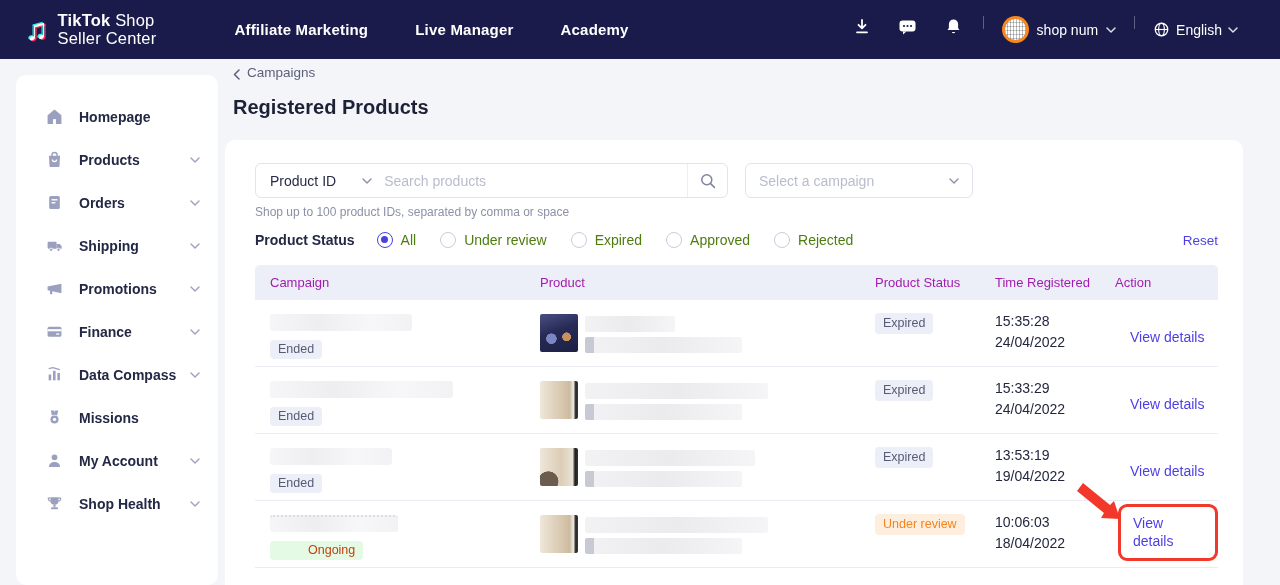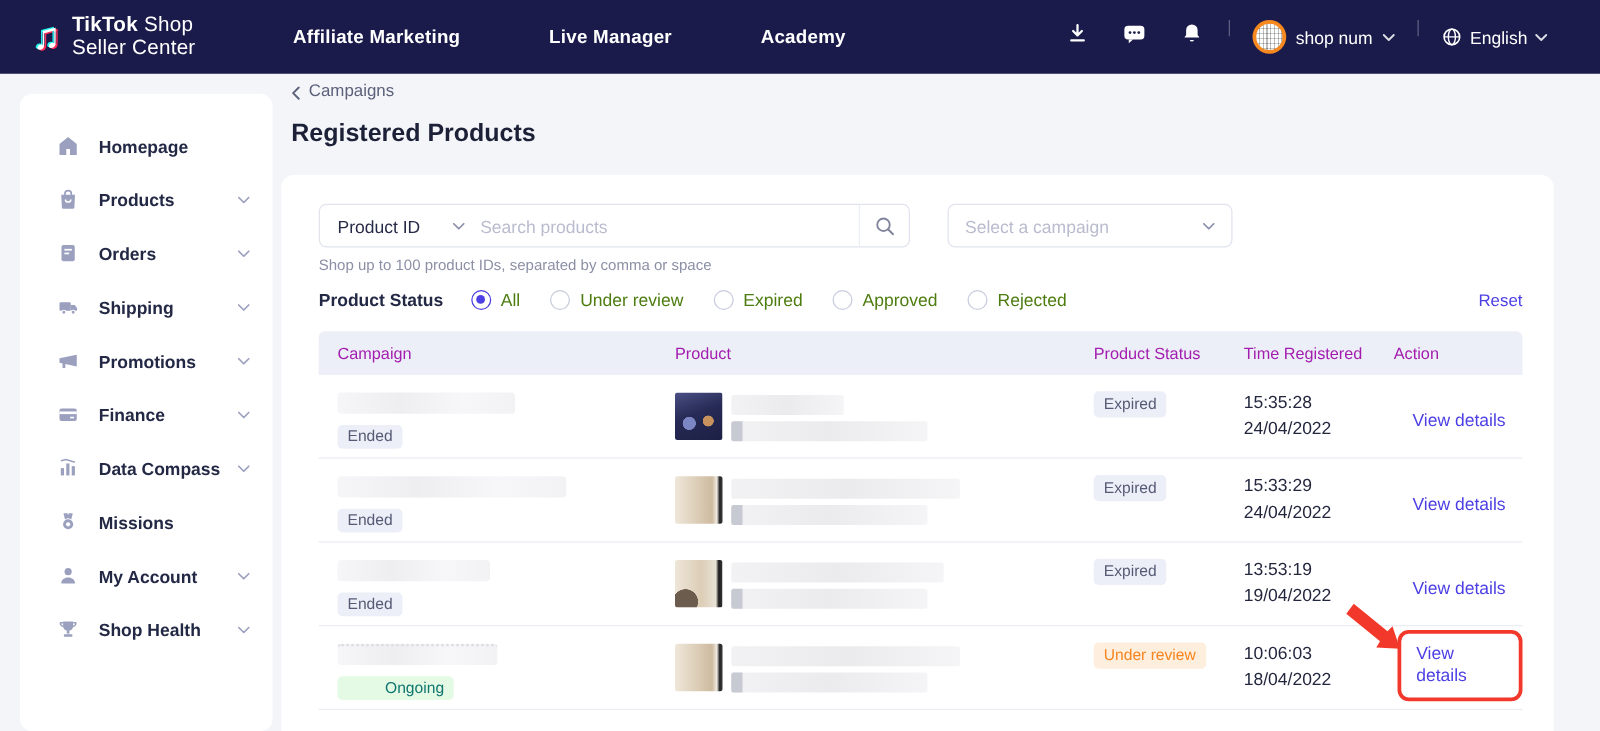--- a/index.html
+++ b/index.html
@@ -6,21 +6,21 @@
   html,body { width:1280px; height:585px; overflow:hidden; }
   body { font-family:"Liberation Sans", sans-serif; background:#f4f5f9; position:relative; }
 
   
   .topbar { position:absolute; left:0; top:0; width:1280px; height:59px; background:#1a1b4b;
             display:flex; align-items:center; color:#fff; }
   .brand { display:flex; align-items:center; margin-left:26px; gap:9px; }
   .note { font-size:30px; line-height:1; color:#fff; text-shadow:-1.5px -1px 0 #25f4ee, 1.5px 1px 0 #fe2c55; }
   .brand-text { line-height:1.08; font-size:16.5px; letter-spacing:.2px; }
   .brand-text b { font-weight:700; }
-  .topnav { display:flex; gap:71px; margin-left:78px; }
+  .topnav { display:flex; gap:47px; margin-left:78px; }
   .topnav a { color:#fff; text-decoration:none; font-size:15px; font-weight:700; letter-spacing:.2px; }
   .topbar-right { margin-left:auto; display:flex; gap:24px; margin-right:42px; }
   .tbicon { display:flex; align-items:center; justify-content:center; width:22px; height:22px; cursor:pointer; }
   .vsep { width:1px; height:13px; background:rgba(255,255,255,.3); margin:0 -6px; }
   .userchip { display:flex; align-items:center; gap:8px; cursor:pointer; }
   .avatar { width:27px; height:27px; border-radius:50%; background:#f5881f; display:flex; align-items:center; justify-content:center; }
   .avatar-inner { width:21px; height:21px; border-radius:50%; background:
       repeating-linear-gradient(0deg,#fff 0 1px,#c9c9c9 1px 2px, #fff 2px 4px),
       repeating-linear-gradient(90deg,#fff 0 2px,#bdbdbd 2px 3px); background-blend-mode:multiply; }
   .userchip span, .lang span { font-size:14px; color:#fff; }
@@ -37,21 +37,21 @@
 
   
   .crumb { position:absolute; left:233px; top:65px; display:flex; align-items:flex-end; gap:7px;
            color:#5c617b; font-size:13.5px; cursor:pointer; }
   .page-title { position:absolute; left:233px; top:96px; font-size:20px; font-weight:700; color:#1d2138; }
 
   
   .card { position:absolute; left:225px; top:140px; width:1018px; height:445px;
           background:#fff; border-radius:10px 10px 0 0; padding:23px 25px 0 30px; }
 
-  .filter-row { display:flex; gap:30px; }
+  .filter-row { display:flex; gap:17px; }
   .search-group { width:473px; height:35px; border:1px solid #e1e3ee; border-radius:6px;
                   display:flex; align-items:center; background:#fff; }
   .search-type { display:flex; align-items:center; gap:26px; padding:0 12px 0 14px; cursor:pointer;
                  font-size:14px; color:#272b47; }
   .search-type .chev-g { color:#8a8ea8; }
   .search-input { flex:1; border:none; outline:none; font-size:14px; color:#272b47;
                   font-family:"Liberation Sans",sans-serif; background:transparent; }
   .search-input::placeholder { color:#b9bcce; }
   .search-btn { width:40px; height:100%; display:flex; align-items:center; justify-content:center;
                 border-left:1px solid #eceef5; cursor:pointer; }
@@ -76,21 +76,21 @@
   .thead, .trow { display:grid; grid-template-columns:285px 335px 120px 120px 103px; }
   .thead { height:35px; background:#edeff8; border-radius:5px 5px 0 0; align-items:center; }
   .th { font-size:13px; color:#a21caf; }
   .th:first-child { padding-left:15px; }
   .trow { height:67px; border-bottom:1px solid #ececf4; position:relative; }
   .td-campaign { padding:14px 0 0 15px; }
   .blurbar { height:17px; border-radius:3px;
              background:linear-gradient(90deg,#f6f6f8,#eeeef1 35%,#f7f7f9 70%,#f2f2f4); }
   .badge { display:inline-block; margin-top:9px; font-size:12.5px; padding:2px 8px 3px; border-radius:4px; }
   .badge.ended { background:#edeff8; color:#565b75; }
-  .badge.ongoing { background:#e4fae4; color:#0f766e;padding-left:38px; }
+  .badge.ongoing { background:#e4fae4; color:#c2410c;padding-left:38px; }
   .td-product { display:flex; padding-top:14px; gap:7px; }
   .thumb { width:38px; height:38px; border-radius:2px; flex:none; }
   .thumb.scene { background:
       radial-gradient(circle at 30% 65%, #7d86c4 0 14%, transparent 15%),
       radial-gradient(circle at 70% 60%, #c8925f 0 12%, transparent 13%),
       linear-gradient(160deg,#4a4f85 0%,#262a55 45%,#1d2044 100%); }
   .thumb.case { background:
       linear-gradient(90deg,#efe7da 0%,#d9cab2 52%,#cdbba0 78%,#efeae1 88%,#242424 94%,#3a3a3a 100%); }
   .thumb.case2 { background:
       radial-gradient(circle at 22% 88%, #6b5c4e 0 22%, transparent 23%),

